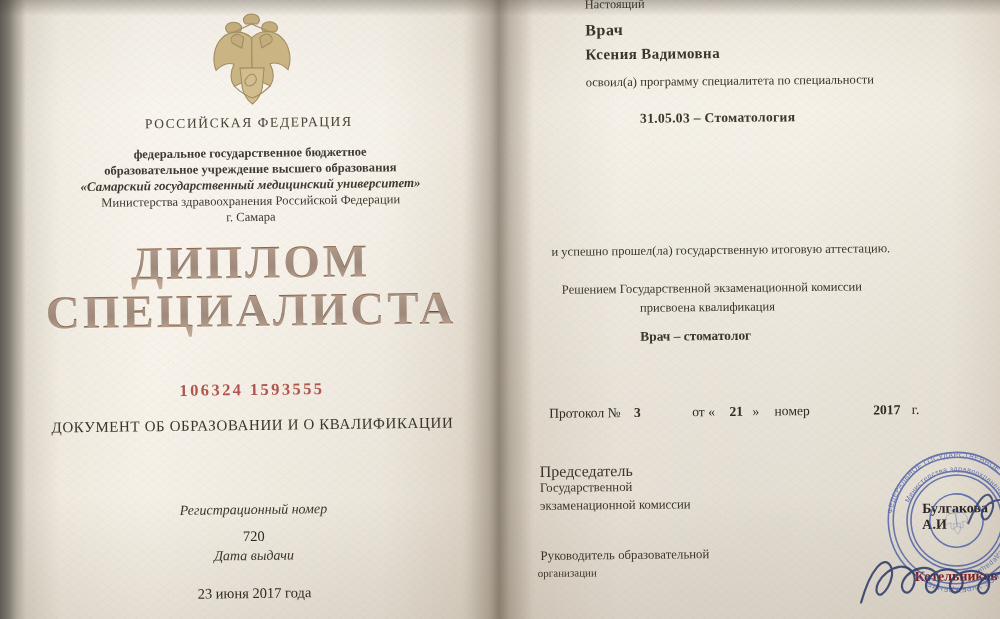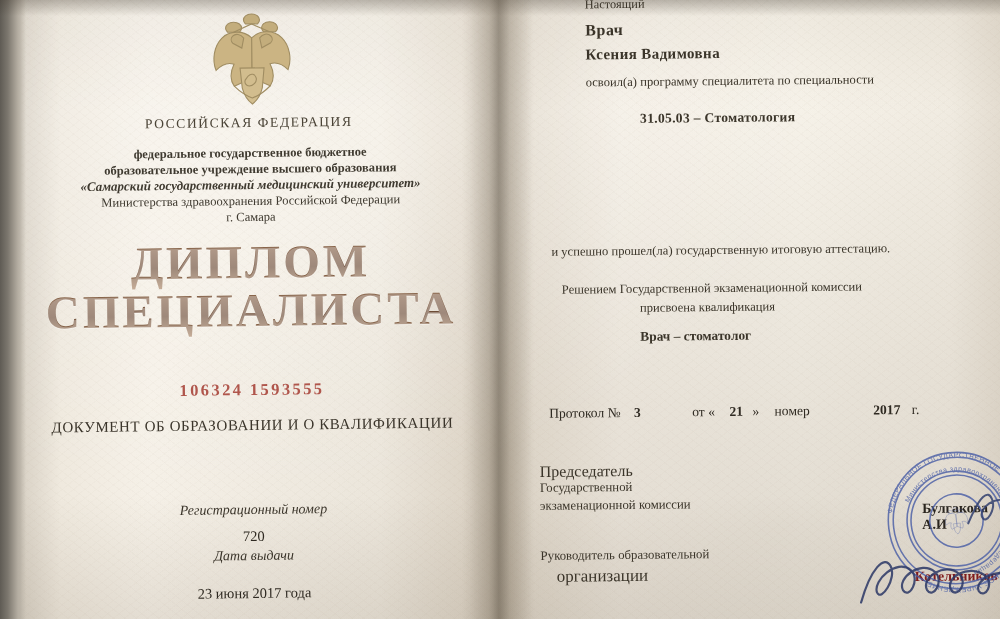--- a/index.html
+++ b/index.html
@@ -196,21 +196,21 @@
   .pr-day { font-weight: bold; margin-left: 11px; }
   .pr-quote { margin-left: 6px; }
   .pr-month { margin-left: 12px; }
   .pr-year { margin-left: 60px; font-weight: bold; }
   .pr-g { margin-left: 8px; }
 
   .r-chair1 { left: 8px; top: 463px; font-size: 16px; text-align: right; }
   .r-chair2 { left: 8px; top: 481px; font-size: 12.8px; }
   .r-chair3 { left: 8px; top: 499px; font-size: 12.8px; }
   .r-head1  { left: 8px; top: 549px; font-size: 12.8px; }
-  .r-head2  { left: 24px; top: 567px; font-size: 17px; }
+  .r-head2  { left: 5px; top: 567px; font-size: 11px; }
 
   .r-signer1 { position: absolute; left: 390px; top: 505px; font-size: 14px; font-weight: bold; color: #2a251e; }
   .r-signer2 { position: absolute; left: 382px; top: 573px; font-size: 14px; font-weight: bold; color: #7f1d1d; }
 
   
   .stamp {
     position: absolute;
     left: 345px; top: 448px;
     width: 158px; height: 150px;
     transform: rotate(-6deg);

